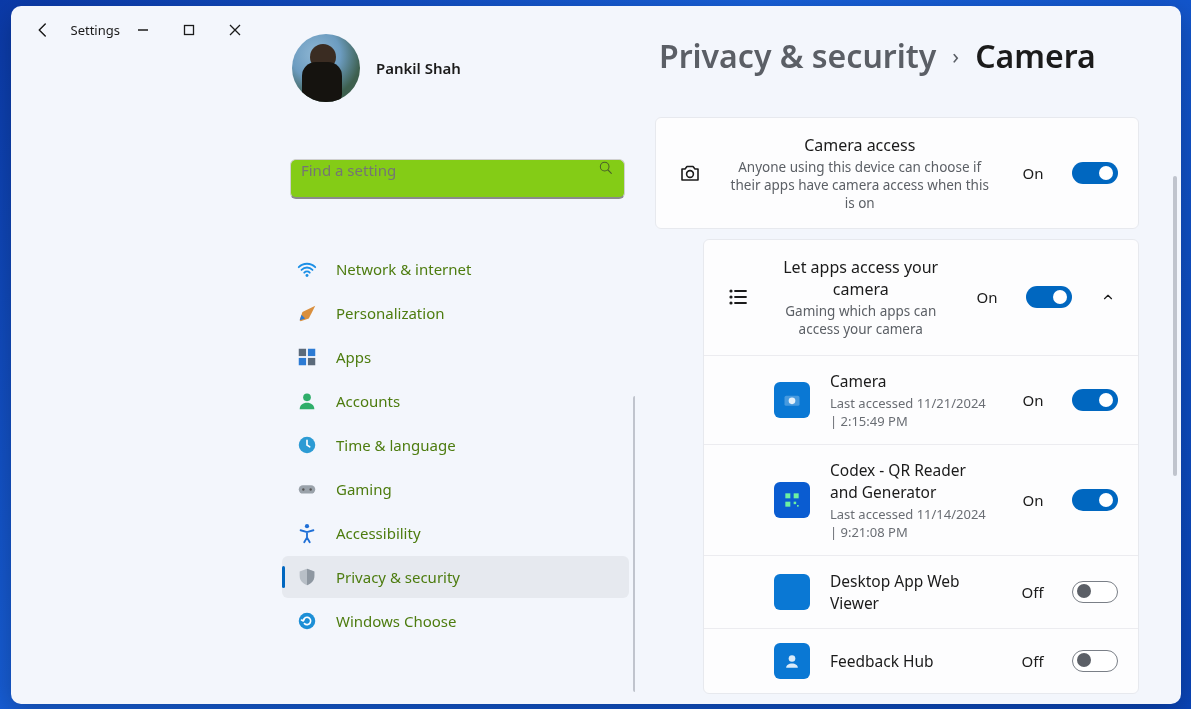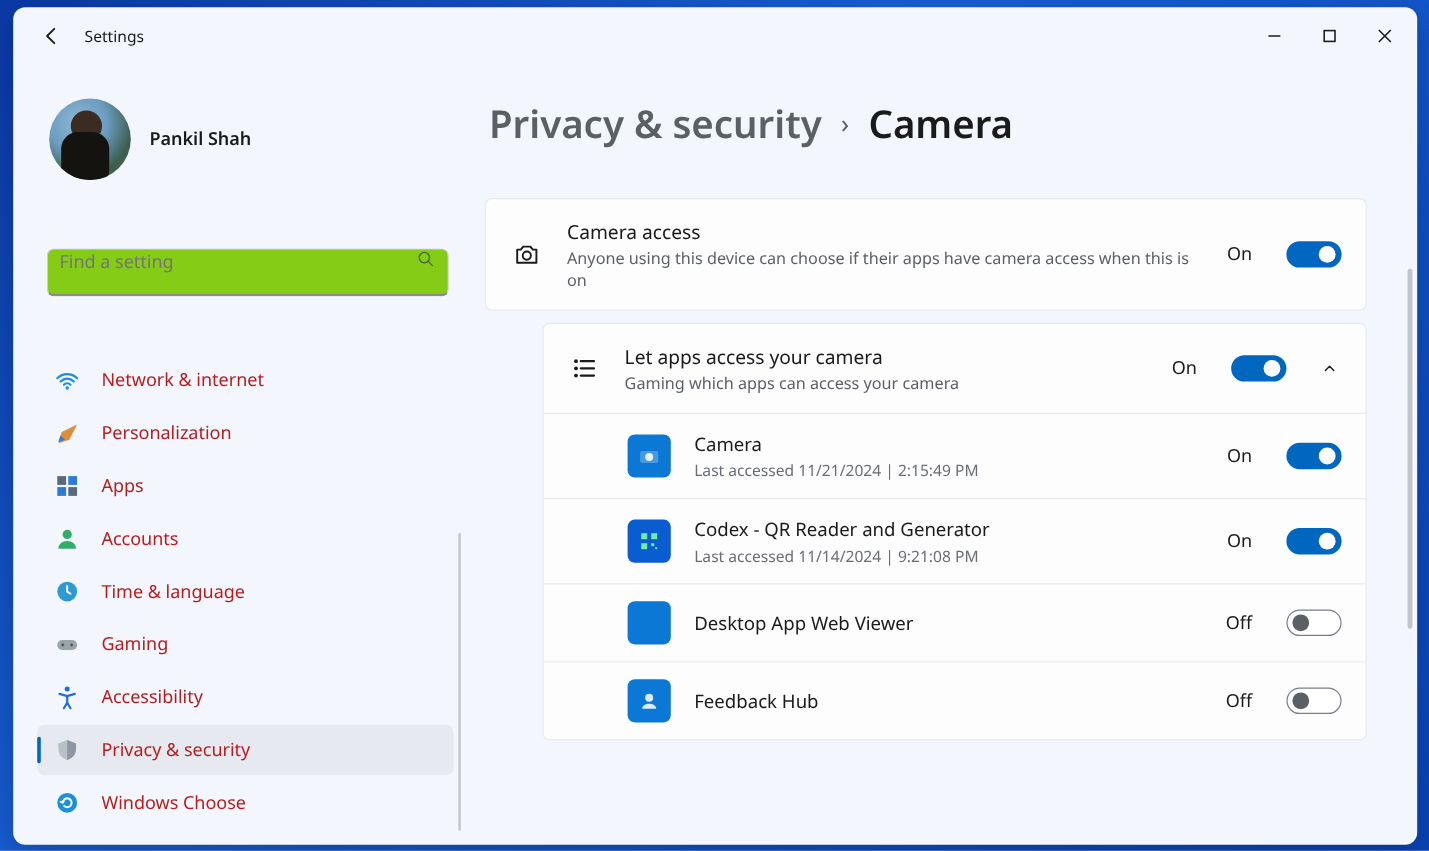--- a/index.html
+++ b/index.html
@@ -7,21 +7,21 @@
     width: 1191px; height: 709px;
     background: linear-gradient(135deg,#0b3aa8 0%,#1860d8 40%,#0a45b8 100%);
     display: flex; align-items: center; justify-content: center;
     overflow: hidden;
   }
   .window {
     width: 1170px; height: 698px;
     background: #f3f6fc;
     border-radius: 10px;
     box-shadow: 0 8px 28px rgba(0,0,0,.25);
-    display: flex; flex-direction: column;
+    display: flex; flex-direction: row;
     position: relative;
     overflow: hidden;
   }
   .titlebar {
     height: 48px; display: flex; align-items: center; padding: 0 4px;
   }
   .back-btn {
     width: 40px; height: 40px; display:flex;align-items:center;justify-content:center;
     margin-left: 8px; margin-right: 8px; border-radius:6px;
   }
@@ -53,21 +53,21 @@
   }
   .search-wrapper input {
     flex:1; border:none; outline:none; font-size:15px; color:#555; background:transparent;
   }
   .search-wrapper svg { width:16px;height:16px; opacity:.7;}
   .nav { flex:1; overflow:hidden; position:relative; }
   .nav-scroll { position:absolute; right:-2px; top:150px; width:4px; height:296px; background:#c0c4cd; border-radius:3px;}
   .nav-item {
     display:flex; align-items:center; gap:18px;
     padding: 10px 14px 10px 14px; margin:2px 6px 2px 2px;
-    border-radius:6px; font-size:15px; color:#b91c1c;
+    border-radius:6px; font-size:15px; color:#4d7c0f;
     position:relative;
   }
   .nav-item.selected { background:#e6e9ef; }
   .nav-item.selected::before{
     content:""; position:absolute; left:0; top:10px; bottom:10px; width:3px;
     background:#0067c0; border-radius:3px;
   }
   .nav-icon { width:22px;height:22px; display:flex;align-items:center;justify-content:center; }
   .nav-icon svg{width:22px;height:22px;}
   
@@ -79,21 +79,21 @@
   .bc-current { font-size:32px; font-weight:600; color:#1b1b1b; }
   .cards { display:flex; flex-direction:column; gap:10px; padding-right:18px;}
   .card, .row {
     background:#fdfdfe; border:1px solid #e7e9ee; border-radius:6px;
   }
   .card-inner, .row-inner {
     display:flex; align-items:center; padding:16px 20px; gap:20px;
   }
   .lead-icon { width:28px; display:flex;justify-content:center; }
   .lead-icon svg{width:24px;height:24px;}
-  .card-text { flex:1; }
+  .card-text { flex:1;text-align:center; }
   .card-title { font-size:16px; color:#1b1b1b; }
   .card-sub { font-size:13.5px; color:#5c6066; margin-top:2px; line-height:1.35; max-width:520px;}
   .toggle-label { font-size:15px; color:#1b1b1b; margin-right:8px; min-width:28px; text-align:right;}
   .toggle {
     width:46px;height:22px;border-radius:12px;position:relative;
   }
   .toggle.on { background:#0067c0; }
   .toggle.off { background:#fff; border:1.5px solid #7a7f87;}
   .toggle .knob {
     position:absolute; width:14px;height:14px;border-radius:50%; top:4px;

